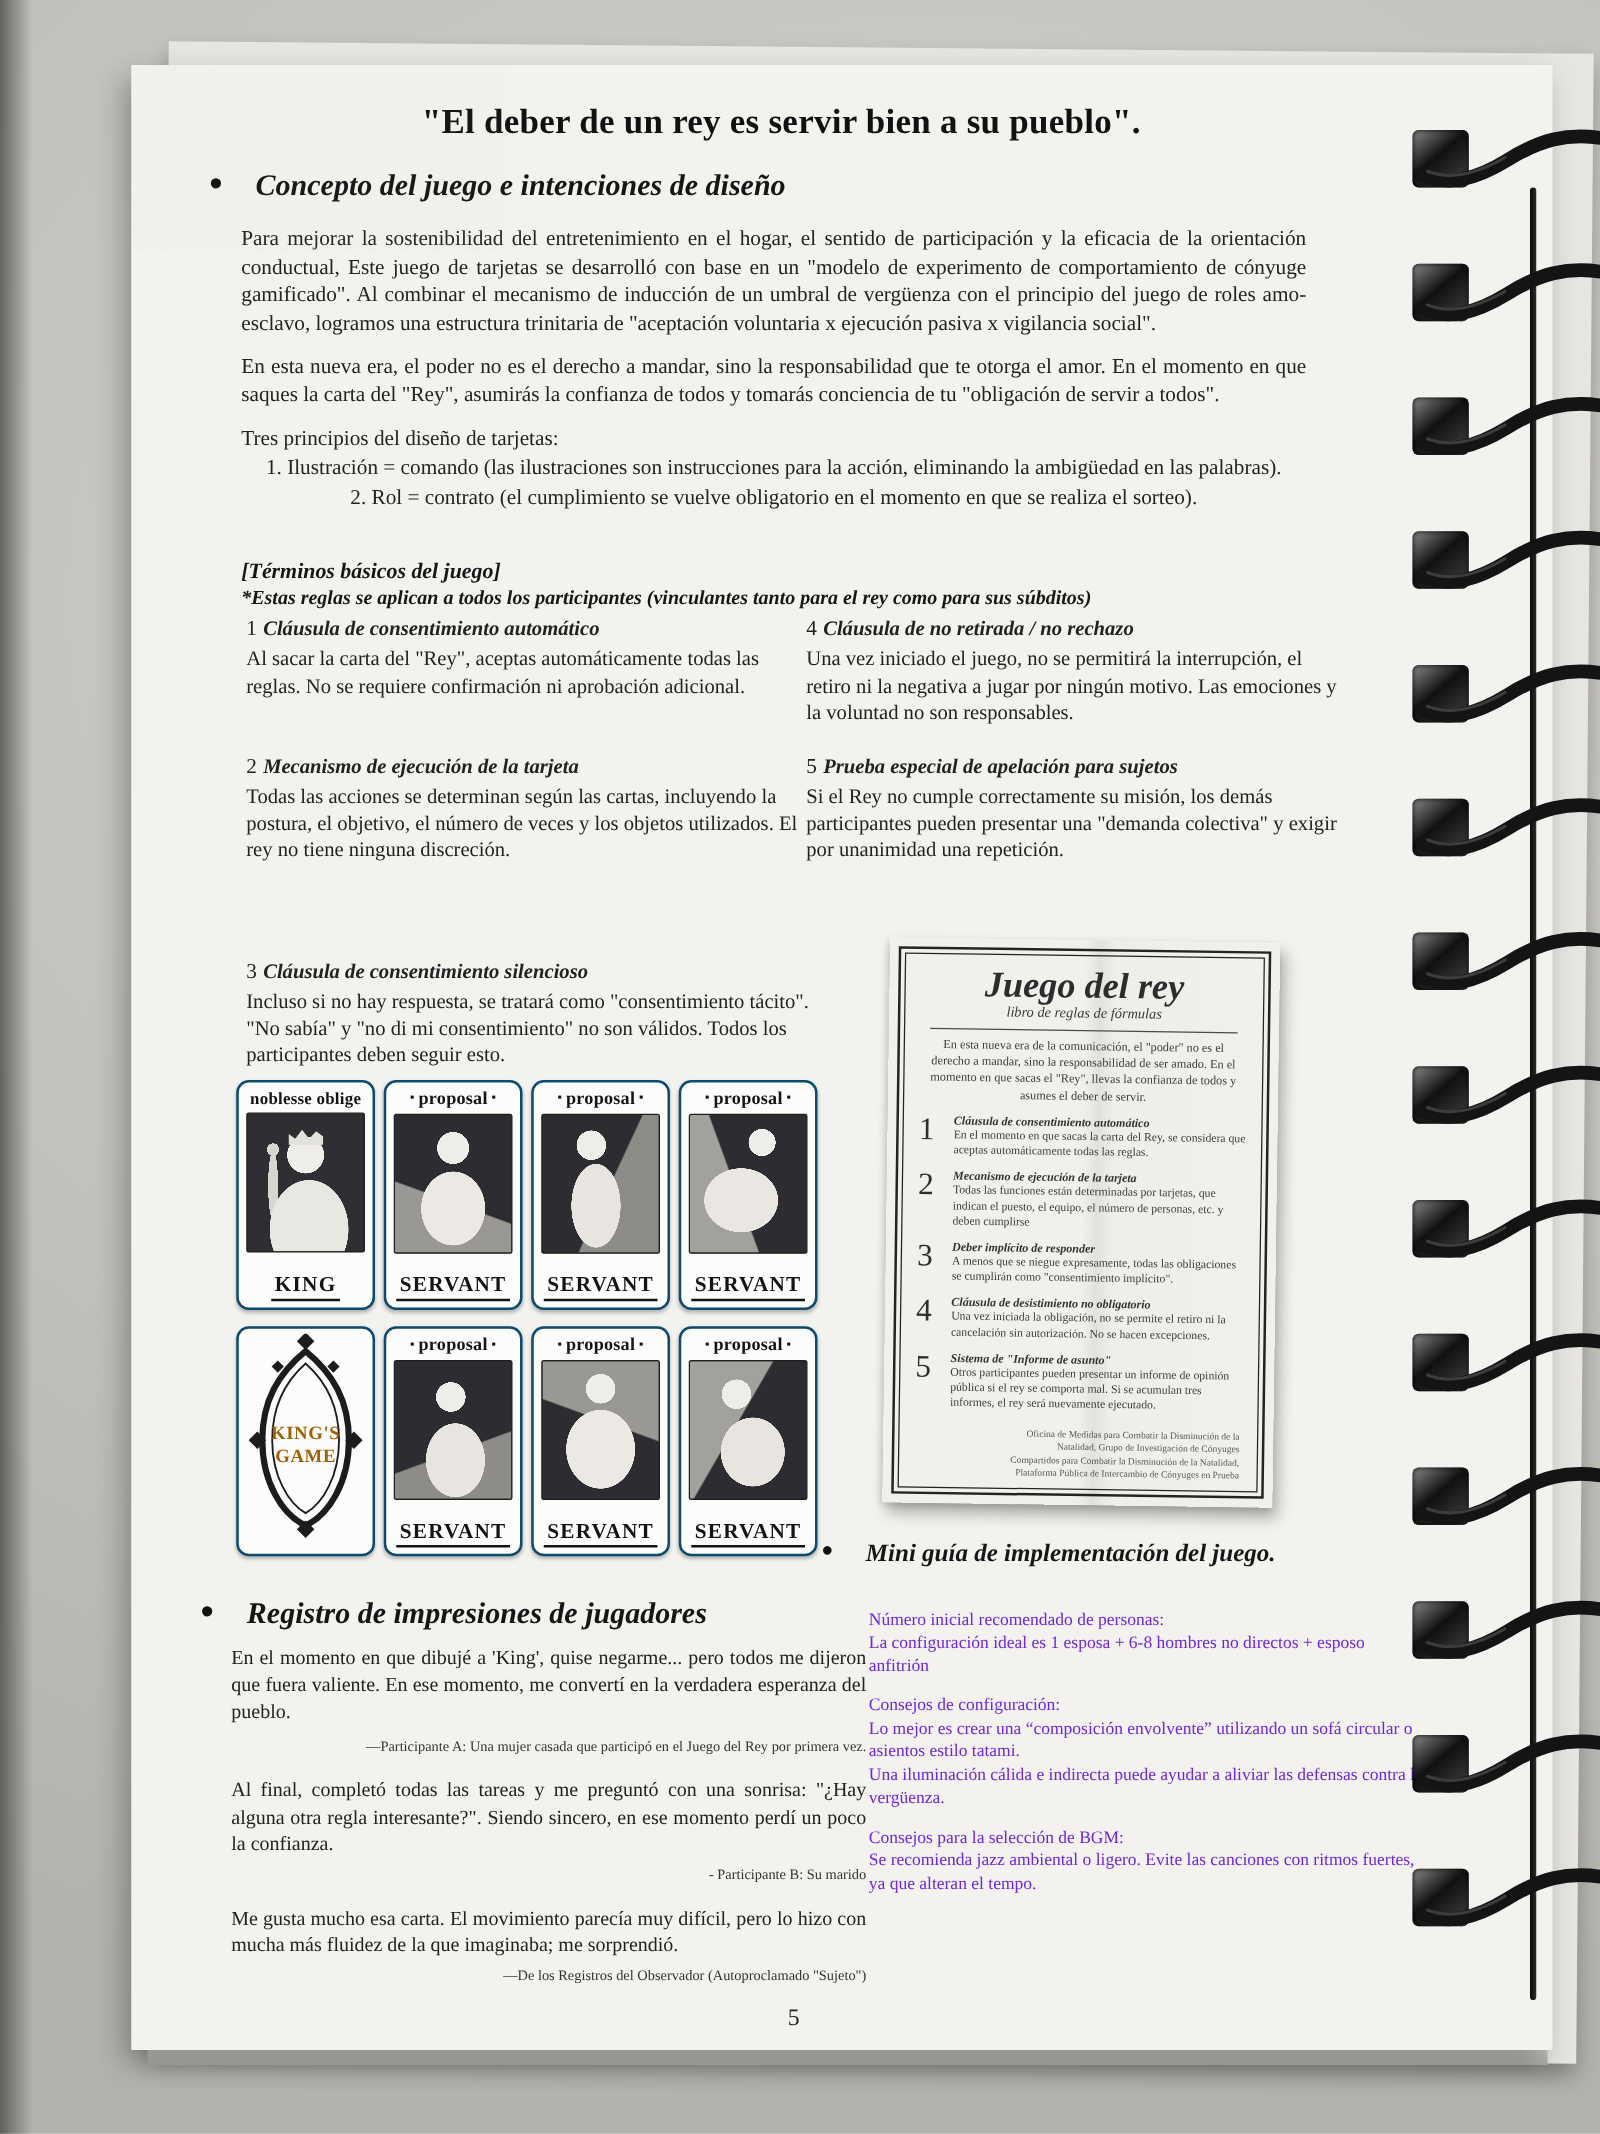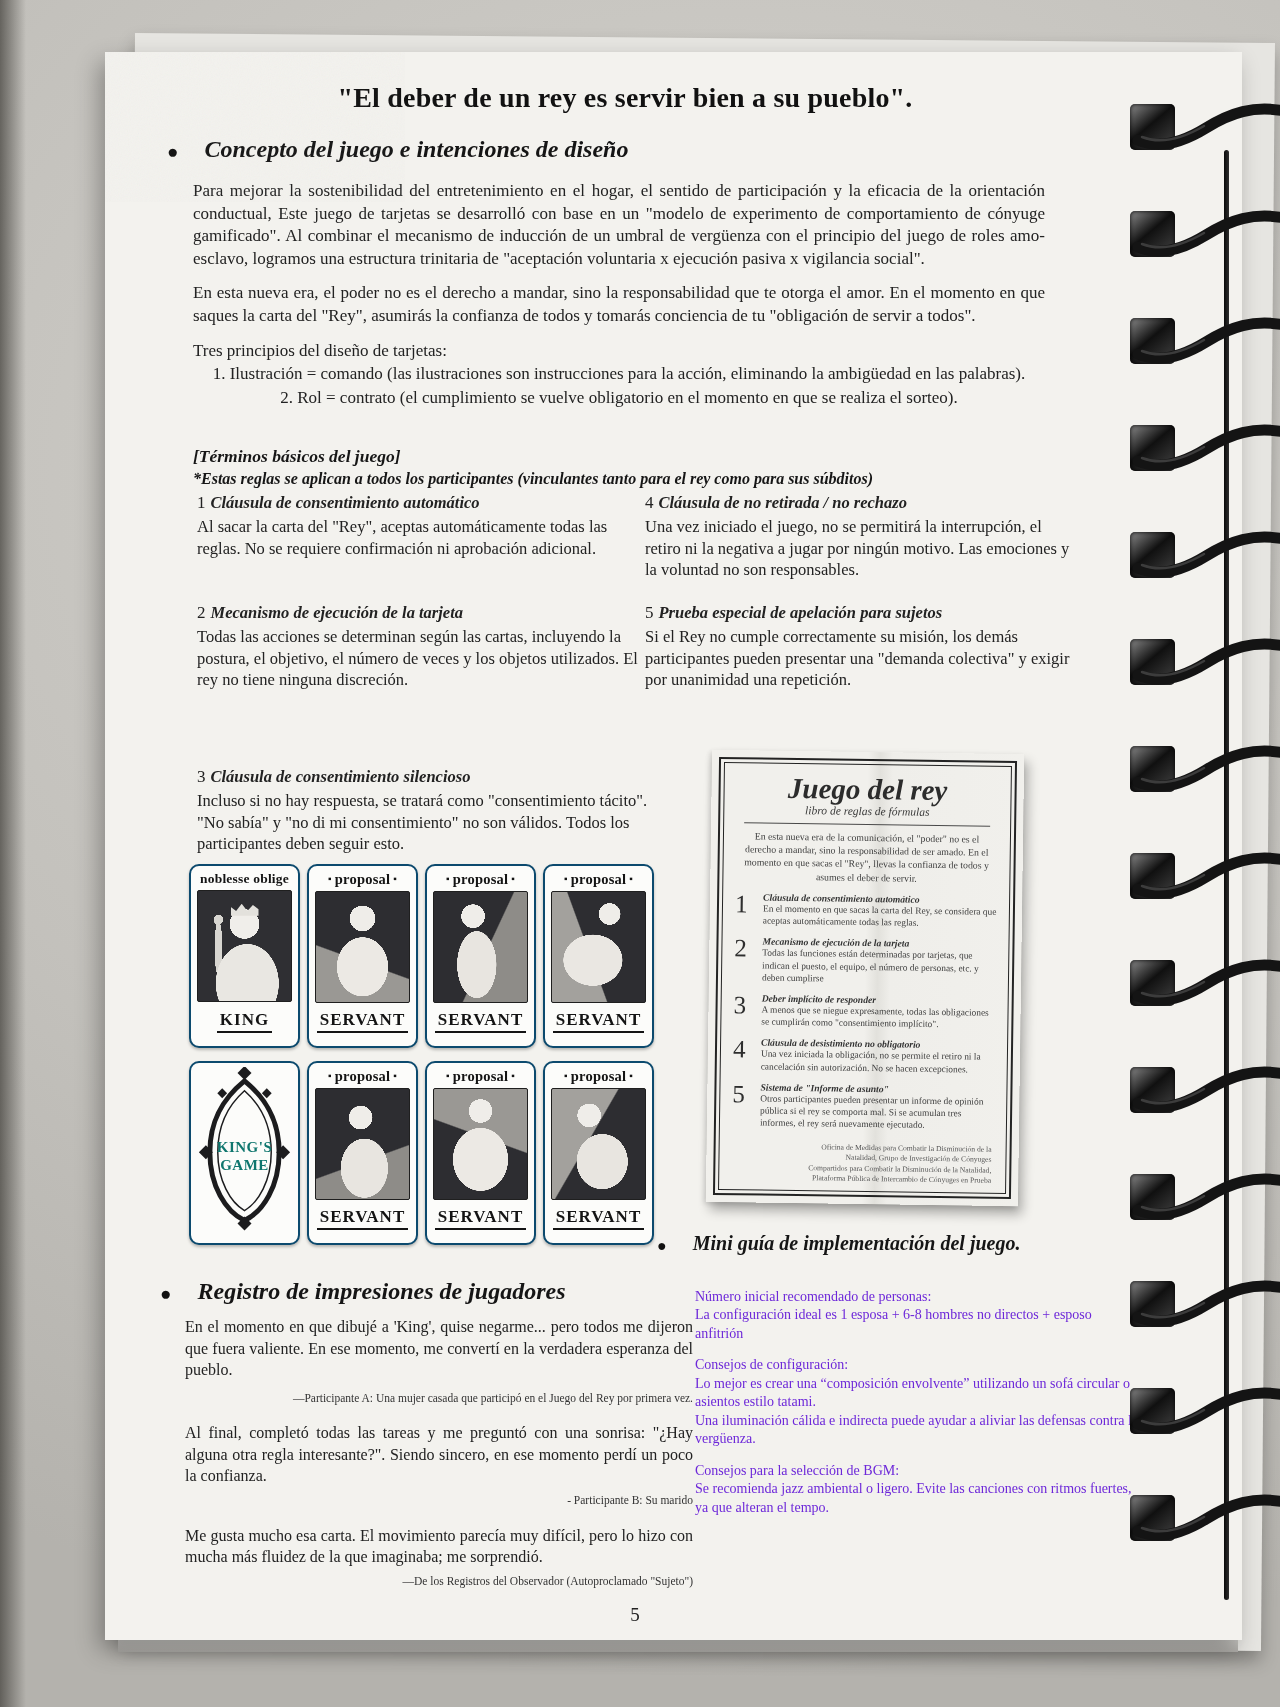--- a/index.html
+++ b/index.html
@@ -40,21 +40,21 @@
   .coil .hole { position:absolute; left:2px; top:12px; width:45px; height:46px;
     border-radius:5px;
     background:linear-gradient(140deg,#8a8a8a 0%,#101010 45%,#454545 100%);
     box-shadow:inset 0 0 4px #000; }
   .coil svg { position:absolute; left:0; top:0; }
 
   
   .abs { position:absolute; }
   .doc-title { top:30px; left:0; width:1040px; text-align:center;
     font-size:28px; font-weight:bold; letter-spacing:.2px; color:#111; }
-  .section-head { display:flex; align-items:flex-end; gap:26px; }
+  .section-head { display:flex; align-items:flex-start; gap:26px; }
   .section-head .bullet::before { content:"●"; font-size:19px; color:#111; }
   .section-head .head-label { font-size:24px; font-weight:bold; font-style:italic; color:#151515; }
   .head-concept { top:84px; left:62px; }
   .head-registro { top:1226px; left:55px; }
   .head-mini { top:1180px; left:552px; }
   .head-mini .head-label { font-size:20px; }
   .head-mini .bullet::before { font-size:16px; }
 
   .bodycol { top:128px; left:88px; width:852px; font-size:17px; line-height:1.33; color:#222; }
   .bodycol p { margin-bottom:12px; text-align:justify; }
@@ -81,21 +81,21 @@
   .card { width:111px; height:184px; background:#fcfcfa; border:2px solid #0c4a6e;
     border-radius:10px; padding:5px 6px; box-shadow:0 2px 3px rgba(0,0,0,.25);
     display:flex; flex-direction:column; }
   .card-head { text-align:center; font-weight:bold; font-size:13.5px; color:#141414;
     letter-spacing:.2px; line-height:1.1; padding:1px 0 3px; white-space:nowrap; }
   .card-head.proposal { font-size:14.5px; }
   .card-head.proposal::before, .card-head.proposal::after { content:"▪"; font-size:10px; vertical-align:2px; }
   .card-head.proposal::before { margin-right:3px; } .card-head.proposal::after { margin-left:3px; }
   .card-art { height:112px; border:1px solid #1f1f1f; border-radius:2px;
     background:#2f2f33; position:relative; overflow:hidden; }
-  .card-foot { flex:1; display:flex; align-items:center; justify-content:center; }
+  .card-foot { flex:1; display:flex; align-items:flex-end; justify-content:center; }
   .card-foot span { font-size:17px; letter-spacing:1px; color:#141414;
     border-bottom:2px solid #141414; padding:0 3px 1px; font-weight:bold; }
   
   .art-king { background:
     radial-gradient(circle 15px at 50% 30%, #f0eeea 98%, rgba(0,0,0,0) 99%),
     radial-gradient(ellipse 32px 40px at 53% 84%, #e9e7e2 98%, rgba(0,0,0,0) 99%),
     radial-gradient(ellipse 4px 28px at 22% 52%, #d8d6d1 98%, rgba(0,0,0,0) 99%),
     radial-gradient(circle 5px at 22% 26%, #d8d6d1 98%, rgba(0,0,0,0) 99%),
     #2f2f33; }
   .art-king::before { content:""; position:absolute; left:calc(50% - 14px); top:13px;
@@ -128,21 +128,21 @@
     #2d2d31; }
   .art-p6 { background:
     radial-gradient(circle 12px at 40% 24%, #efede9 98%, rgba(0,0,0,0) 99%),
     radial-gradient(ellipse 26px 28px at 54% 66%, #e8e5e0 98%, rgba(0,0,0,0) 99%),
     linear-gradient(300deg, rgba(0,0,0,0) 57%, #a3a19d 58%),
     #2d2d31; }
   .card-back { justify-content:center; align-items:center; position:relative; }
   .card-back svg { position:absolute; inset:4px; }
   .back-text { position:absolute; left:0; right:0; top:52%; transform:translateY(-50%);
     text-align:center; font-weight:bold; font-size:15px; letter-spacing:.5px;
-    color:#0f766e; line-height:1.25; }
+    color:#a16207; line-height:1.25; }
 
   
   .rulebook { top:700px; left:604px; width:312px; height:452px;
     background:linear-gradient(90deg,#f1f0ec 0%,#f1f0ec 50%,#e2e1dc 54%,#efeeea 58%,#f1f0ec 100%);
     transform:rotate(.8deg);
     box-shadow:4px 8px 12px rgba(0,0,0,.3), -2px 2px 5px rgba(0,0,0,.12);
     padding:7px; }
   .rb-outer { border:2.5px solid #232323; height:100%; padding:3px; }
   .rb-inner { border:1px solid #232323; height:100%; padding:10px 12px 6px; position:relative;
     display:flex; flex-direction:column; }

